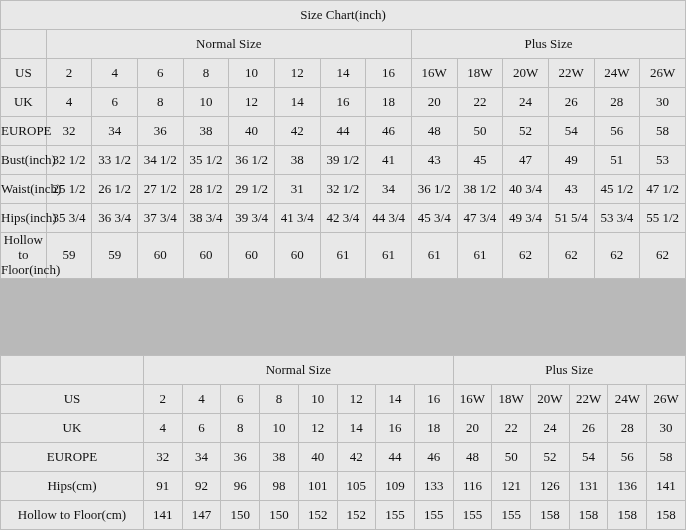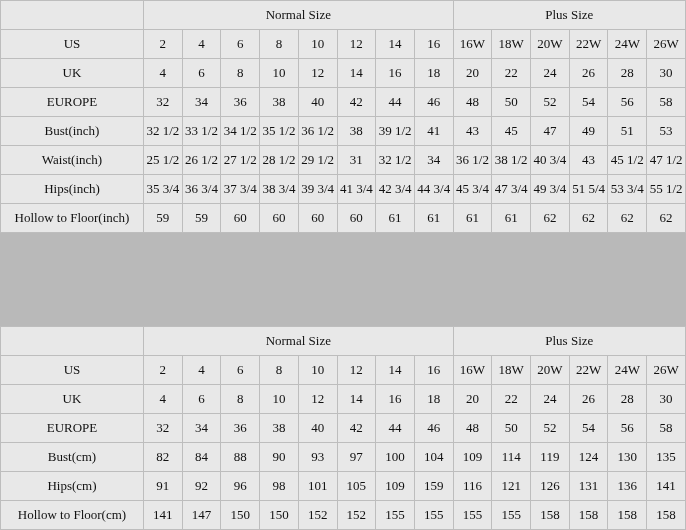--- a/index.html
+++ b/index.html
@@ -77,20 +77,23 @@
   }
 </style>
 </head>
 <body>
 
 <div class="page">
 
   <div class="chart-block">
     <table class="size-table">
       <tbody>
+        <tr>
+          <td class="title-cell" colspan="15">Size Chart(inch)</td>
+        </tr>
         <tr>
           <td class="first-col"></td>
           <td class="group-cell" colspan="8">Normal Size</td>
           <td class="group-cell" colspan="6">Plus Size</td>
         </tr>
         <tr>
           <td class="first-col row-label">US</td>
           <td class="data-cell">2</td>
           <td class="data-cell">4</td>
           <td class="data-cell">6</td>
@@ -267,46 +270,29 @@
           <td class="data-cell">44</td>
           <td class="data-cell">46</td>
           <td class="data-cell">48</td>
           <td class="data-cell">50</td>
           <td class="data-cell">52</td>
           <td class="data-cell">54</td>
           <td class="data-cell">56</td>
           <td class="data-cell">58</td>
         </tr>
         <tr>
-          <td class="first-col row-label">Bust(cm)</td>
-          <td class="data-cell">82</td>
-          <td class="data-cell">84</td>
-          <td class="data-cell">88</td>
-          <td class="data-cell">90</td>
-          <td class="data-cell">93</td>
-          <td class="data-cell">97</td>
-          <td class="data-cell">100</td>
-          <td class="data-cell">104</td>
-          <td class="data-cell">109</td>
-          <td class="data-cell">114</td>
-          <td class="data-cell">119</td>
-          <td class="data-cell">124</td>
-          <td class="data-cell">130</td>
-          <td class="data-cell">135</td>
-        </tr>
-        <tr>
           <td class="first-col row-label">Hips(cm)</td>
           <td class="data-cell">91</td>
           <td class="data-cell">92</td>
           <td class="data-cell">96</td>
           <td class="data-cell">98</td>
           <td class="data-cell">101</td>
           <td class="data-cell">105</td>
           <td class="data-cell">109</td>
-          <td class="data-cell">159</td>
+          <td class="data-cell">133</td>
           <td class="data-cell">116</td>
           <td class="data-cell">121</td>
           <td class="data-cell">126</td>
           <td class="data-cell">131</td>
           <td class="data-cell">136</td>
           <td class="data-cell">141</td>
         </tr>
         <tr>
           <td class="first-col row-label label-hollow">Hollow to Floor(cm)</td>
           <td class="data-cell">141</td>

